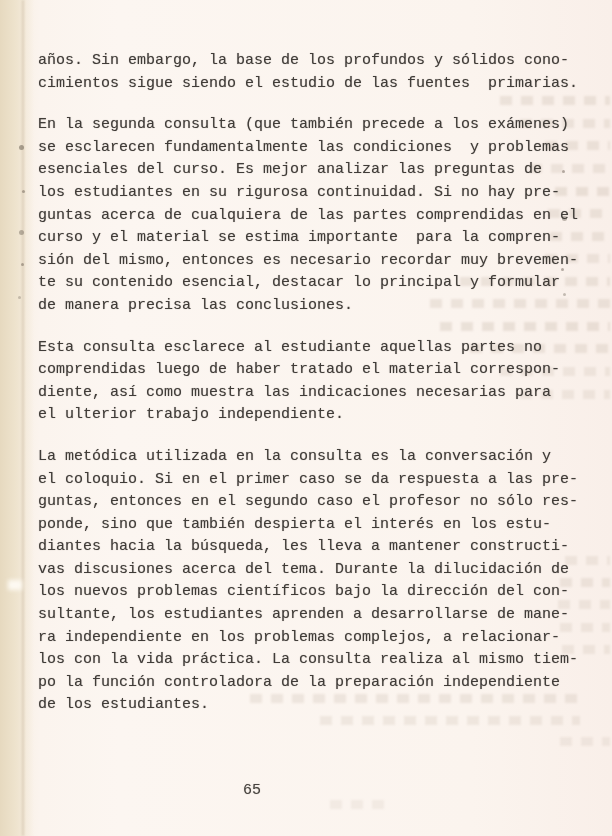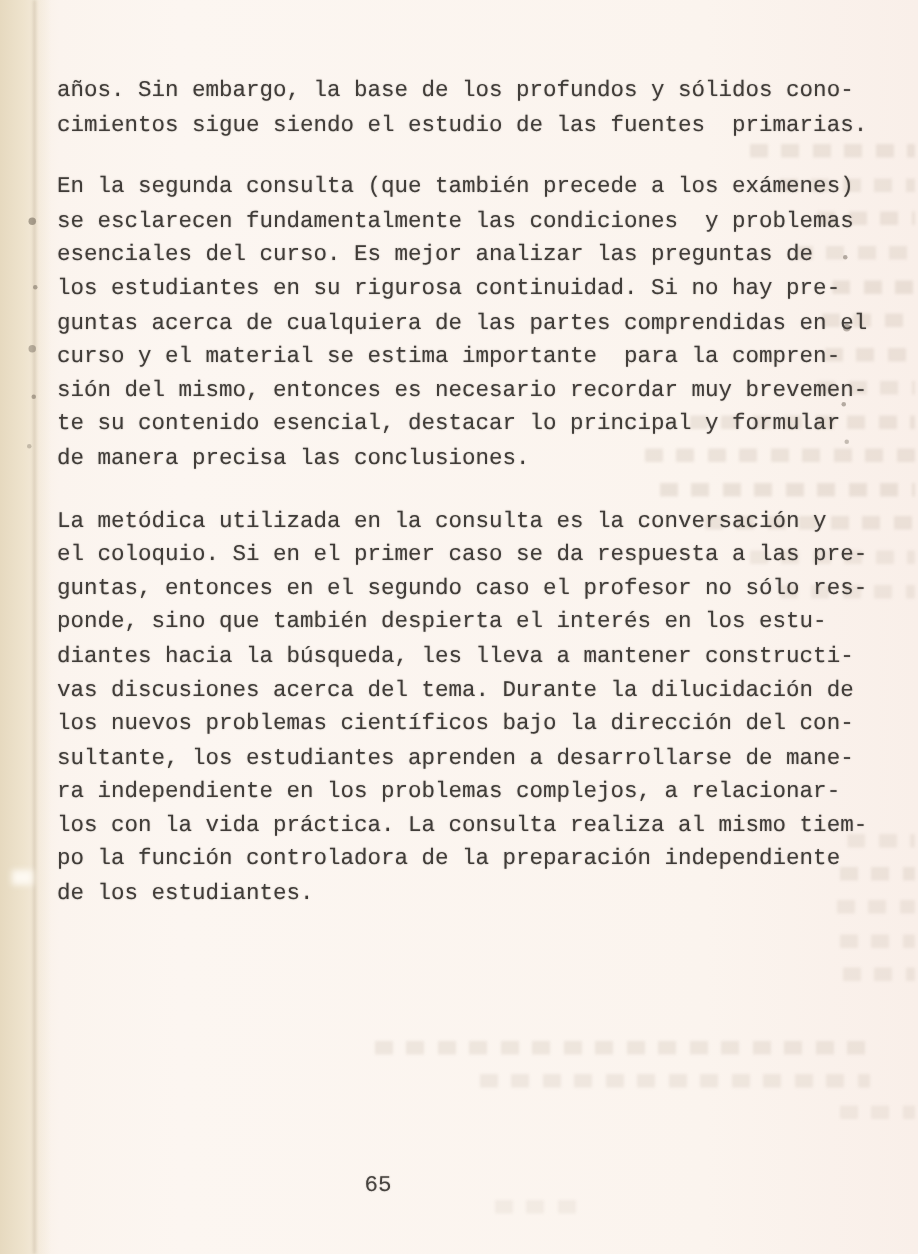--- a/index.html
+++ b/index.html
@@ -102,20 +102,24 @@
 cimientos sigue siendo el estudio de las fuentes  primarias.</p>
     <p>En la segunda consulta (que también precede a los exámenes)
 se esclarecen fundamentalmente las condiciones  y problemas
 esenciales del curso. Es mejor analizar las preguntas de
 los estudiantes en su rigurosa continuidad. Si no hay pre-
 guntas acerca de cualquiera de las partes comprendidas en el
 curso y el material se estima importante  para la compren-
 sión del mismo, entonces es necesario recordar muy brevemen-
 te su contenido esencial, destacar lo principal y formular
 de manera precisa las conclusiones.</p>
+    <p>Esta consulta esclarece al estudiante aquellas partes no
+comprendidas luego de haber tratado el material correspon-
+diente, así como muestra las indicaciones necesarias para
+el ulterior trabajo independiente.</p>
     <p>La metódica utilizada en la consulta es la conversación y
 el coloquio. Si en el primer caso se da respuesta a las pre-
 guntas, entonces en el segundo caso el profesor no sólo res-
 ponde, sino que también despierta el interés en los estu-
 diantes hacia la búsqueda, les lleva a mantener constructi-
 vas discusiones acerca del tema. Durante la dilucidación de
 los nuevos problemas científicos bajo la dirección del con-
 sultante, los estudiantes aprenden a desarrollarse de mane-
 ra independiente en los problemas complejos, a relacionar-
 los con la vida práctica. La consulta realiza al mismo tiem-

